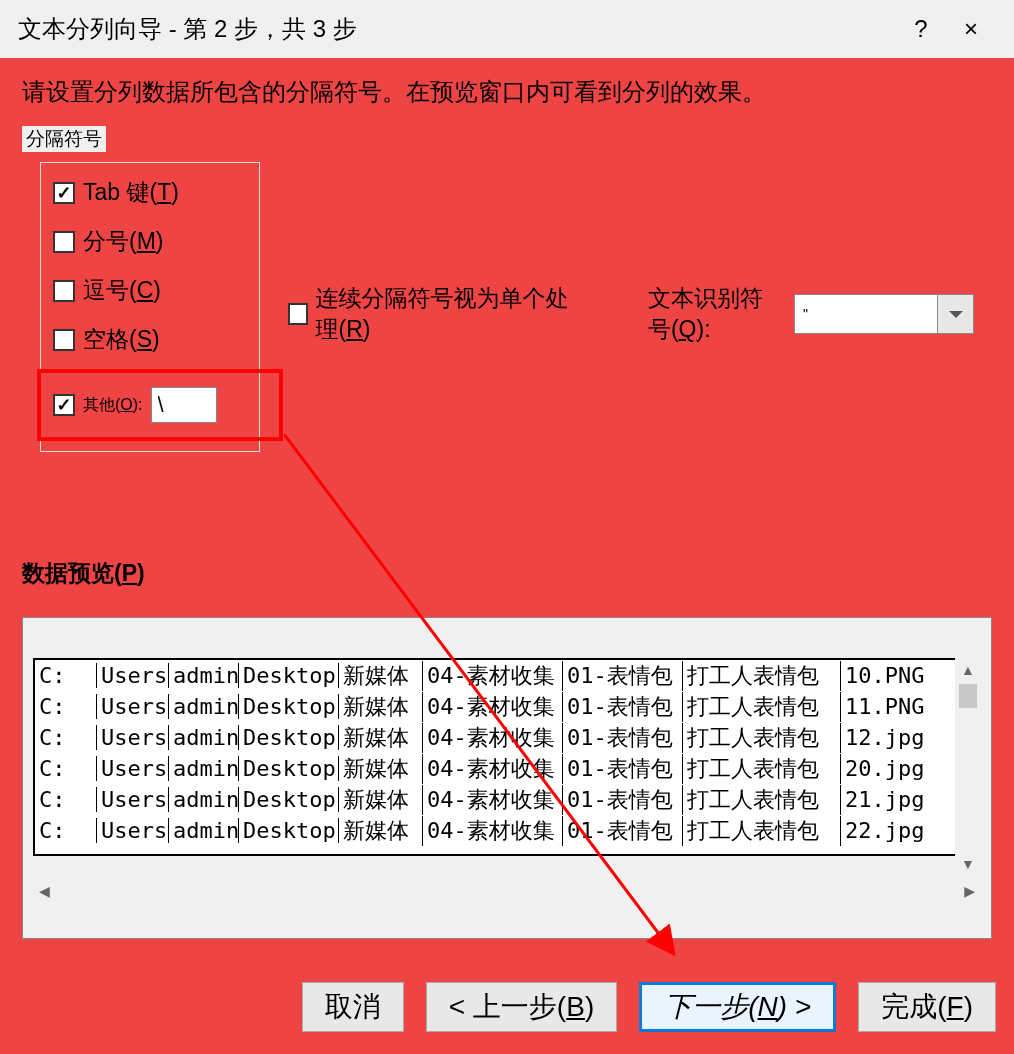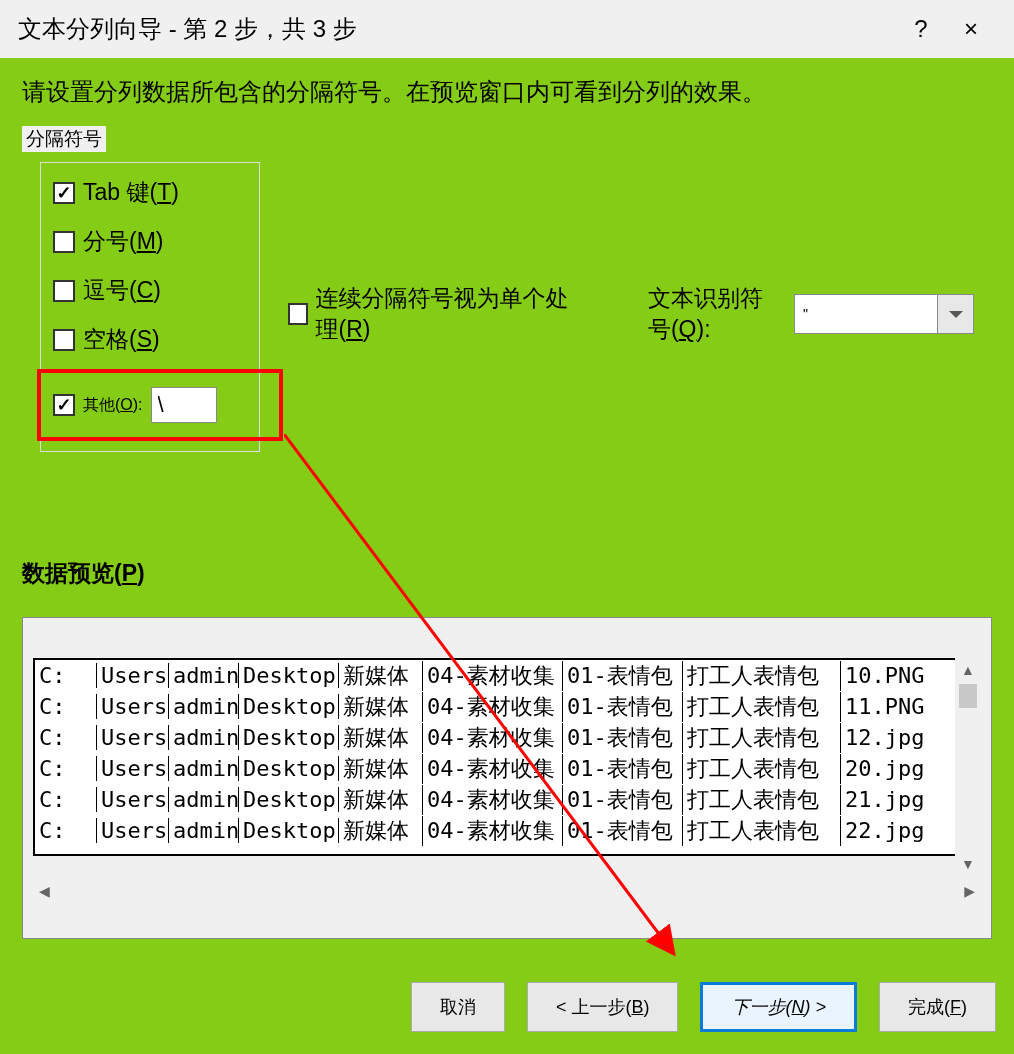--- a/index.html
+++ b/index.html
@@ -6,21 +6,21 @@
 body {
   font-family: "Microsoft YaHei", "SimSun", sans-serif;
   background: #f0f0f0;
   width: 1014px;
   height: 1054px;
   overflow: hidden;
 }
 .dialog {
   width: 1014px;
   height: 1054px;
-  background: #84cc16;
+  background: #ef4444;
   display: flex;
   flex-direction: column;
 }
 .titlebar {
   height: 58px;
   display: flex;
   align-items: center;
   padding: 0 18px;
   background: #f0f0f0;
 }
@@ -158,24 +158,24 @@
 }
 .hscroll-arrow { font-size: 14px; color: #666; }
 .button-row {
   display: flex;
   justify-content: flex-end;
   gap: 22px;
   padding: 26px 18px 22px 0;
 }
 .btn {
   height: 50px;
-  padding: 0 28px;
+  padding: 0 22px;
   background: #e8e8e8;
   border: 1px solid #aaa;
-  font-size: 18px;
+  font-size: 28px;
   display: flex;
   align-items: center;
 }
 .btn.primary { border: 3px solid #0a7bd8; background: #eaf4fe; font-style: italic; }
 .arrow-svg {
   position: absolute;
   left: 284px;
   top: 434px;
   pointer-events: none;
   z-index: 10;

